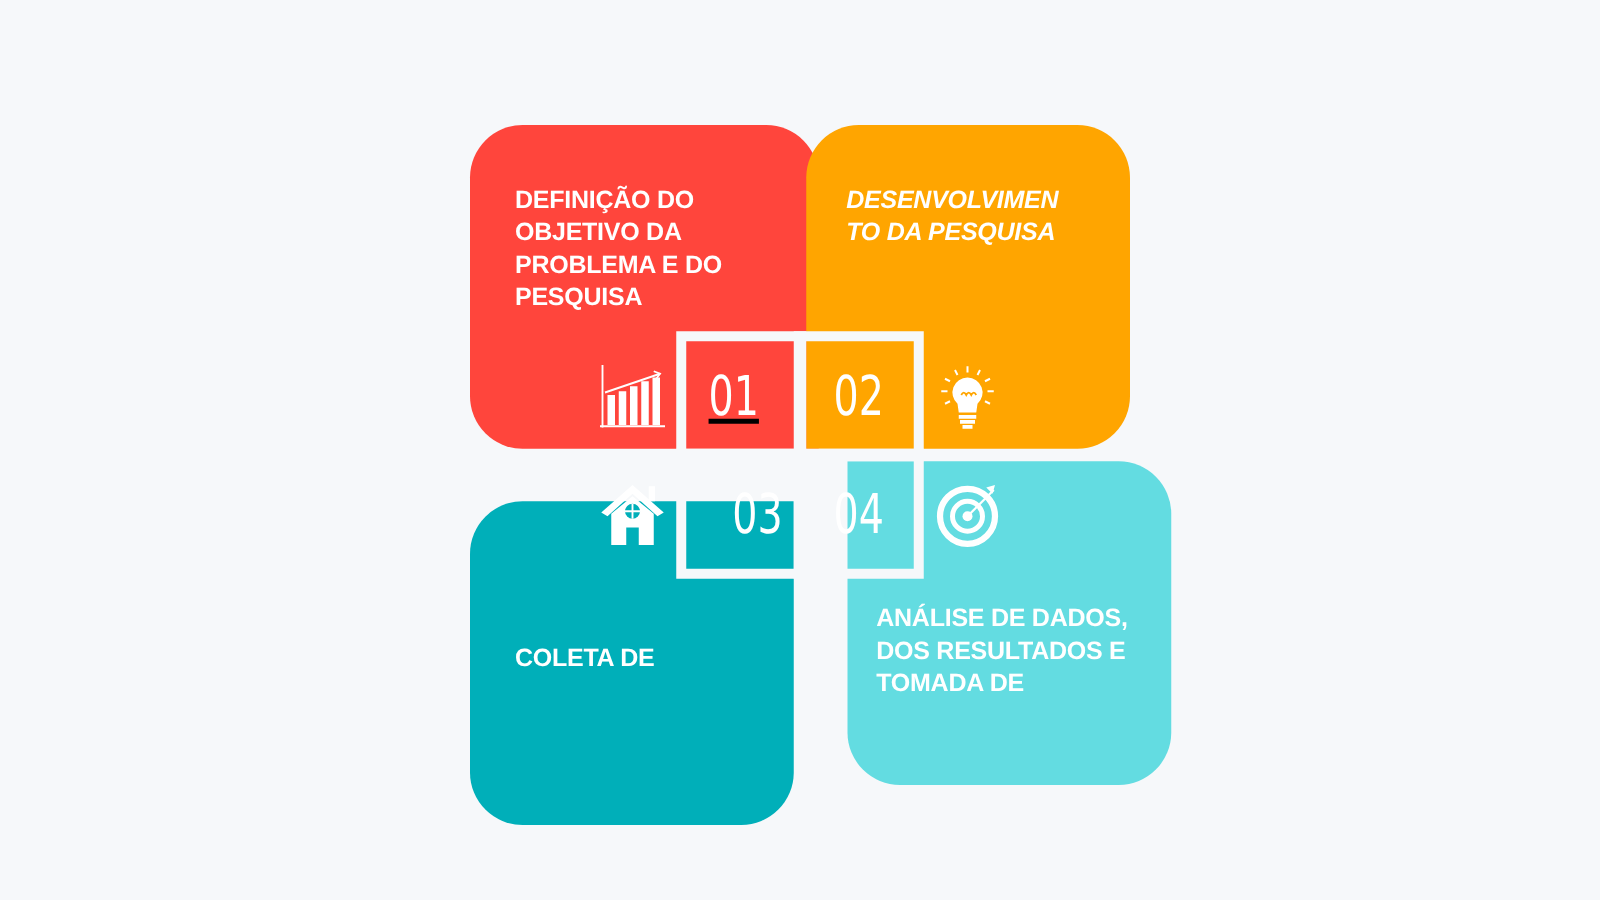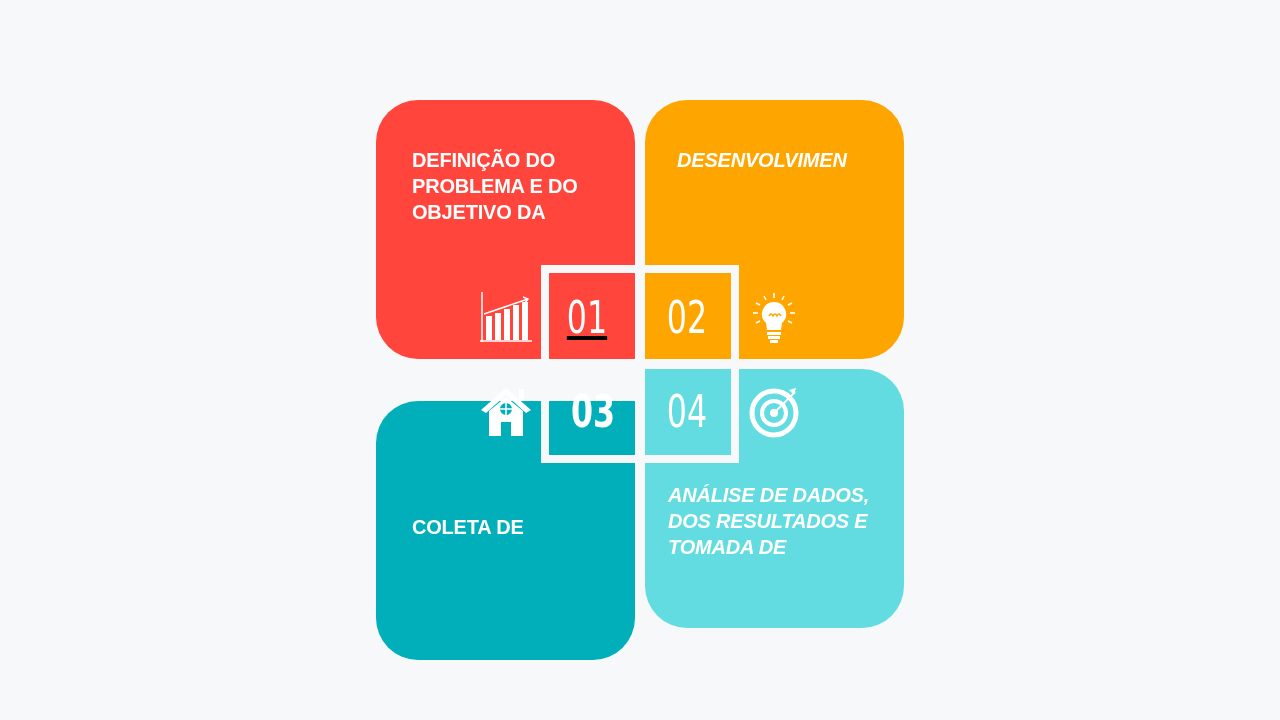--- a/index.html
+++ b/index.html
@@ -1,43 +1,45 @@
 <!DOCTYPE html>
 <html><head>
 <meta charset="utf-8">
 <style>
   html,body{margin:0;padding:0;}
   body{width:1280px;height:720px;background:#f6f8fa;position:relative;overflow:hidden;font-family:"Liberation Sans","DejaVu Sans",sans-serif;}
   .quad{position:absolute;width:259px;height:259px;}
   .q1{left:376px;top:100px;border-radius:42px 42px 0 42px;}
   .q2{left:645px;top:100px;border-radius:42px 42px 42px 0;}
   .q3{left:376px;top:369px;border-radius:42px 0 42px 42px;}
-  .q4{left:645px;top:369px;border-radius:0 42px 42px 42px;font-style:italic;}
+  .q4{left:678px;top:369px;border-radius:0 42px 42px 42px;}
   .qtext{position:absolute;color:#fff;font-weight:bold;font-size:20px;line-height:26px;letter-spacing:-0.2px;}
   .frame{position:absolute;left:541px;top:265px;width:182px;height:182px;border:8px solid #f6f8fa;}
   .frame-v{position:absolute;left:635px;top:265px;width:10px;height:198px;background:#f6f8fa;}
   .frame-h{position:absolute;left:541px;top:359px;width:198px;height:10px;background:#f6f8fa;}
   .num{position:absolute;width:84px;height:84px;color:#fff;font-family:"DejaVu Sans Condensed","DejaVu Sans",sans-serif;font-size:44px;display:flex;align-items:center;justify-content:center;transform:scaleX(0.8);}
   .numwrap{position:absolute;width:84px;height:84px;display:flex;align-items:center;justify-content:center;}
   .icon{position:absolute;}
 </style>
 </head>
 <body>
 
-<div class="quad q1" style="background:#ff453c;">
+<div class="quad q1" style="background:#ff453c;padding-left:20px;">
   <div class="qtext" style="left:36px;top:47px;">
     <div>DEFINIÇÃO DO</div>
+    <div>OBJETIVO DA</div>
     <div>PROBLEMA E DO</div>
-    <div>OBJETIVO DA</div>
+    <div>PESQUISA</div>
   </div>
 </div>
 
 <div class="quad q2" style="background:#ffa500;">
   <div class="qtext" style="left:32px;top:47px;font-style:italic;">
     <div>DESENVOLVIMEN</div>
+    <div>TO DA PESQUISA</div>
   </div>
 </div>
 
 <div class="quad q3" style="background:#00afb9;margin-top:32px;">
   <div class="qtext" style="left:36px;top:113px;">
     <div>COLETA DE</div>
   </div>
 </div>
 
 <div class="quad q4" style="background:#63dce1;">
@@ -51,21 +53,21 @@
 <div class="frame"></div>
 <div class="frame-v"></div>
 <div class="frame-h"></div>
 
 <div class="numwrap" style="left:545px;top:275px;text-decoration:underline;">
   <span class="num" style="position:static;">01</span>
 </div>
 <div class="numwrap" style="left:645px;top:275px;align-items:flex-end;">
   <span class="num" style="position:static;">02</span>
 </div>
-<div class="numwrap" style="left:551px;top:369px;font-weight:bold;">
+<div class="numwrap" style="left:564px;top:369px;">
   <span class="num" style="position:static;">03</span>
 </div>
 <div class="numwrap" style="left:645px;top:369px;">
   <span class="num" style="position:static;">04</span>
 </div>
 
 <svg class="icon" style="left:478px;top:290px;" width="56" height="56" viewBox="0 0 56 56">
   <g stroke="#fff" fill="none" stroke-width="1.5">
     <line x1="4" y1="2" x2="4" y2="52"></line>
     <line x1="2" y1="51" x2="54" y2="51"></line>

